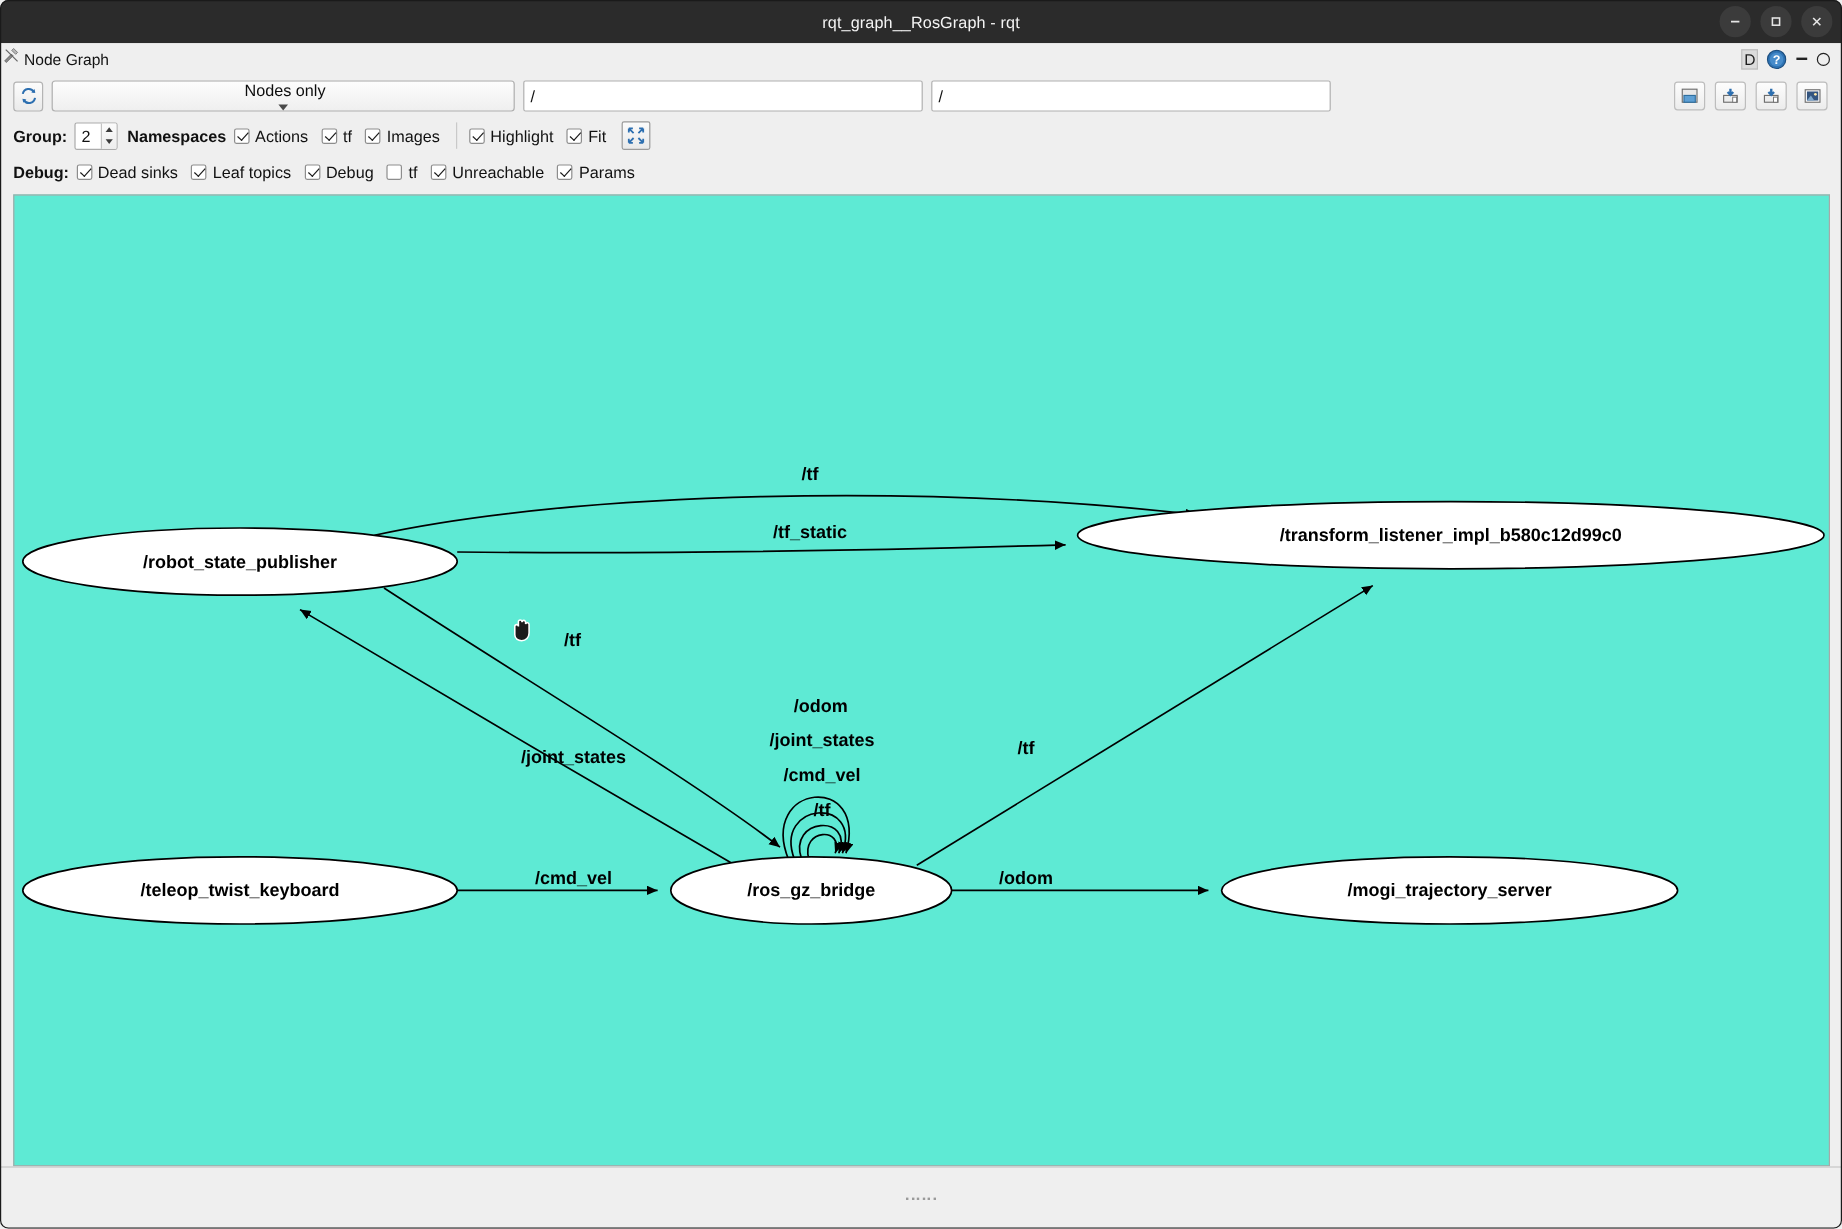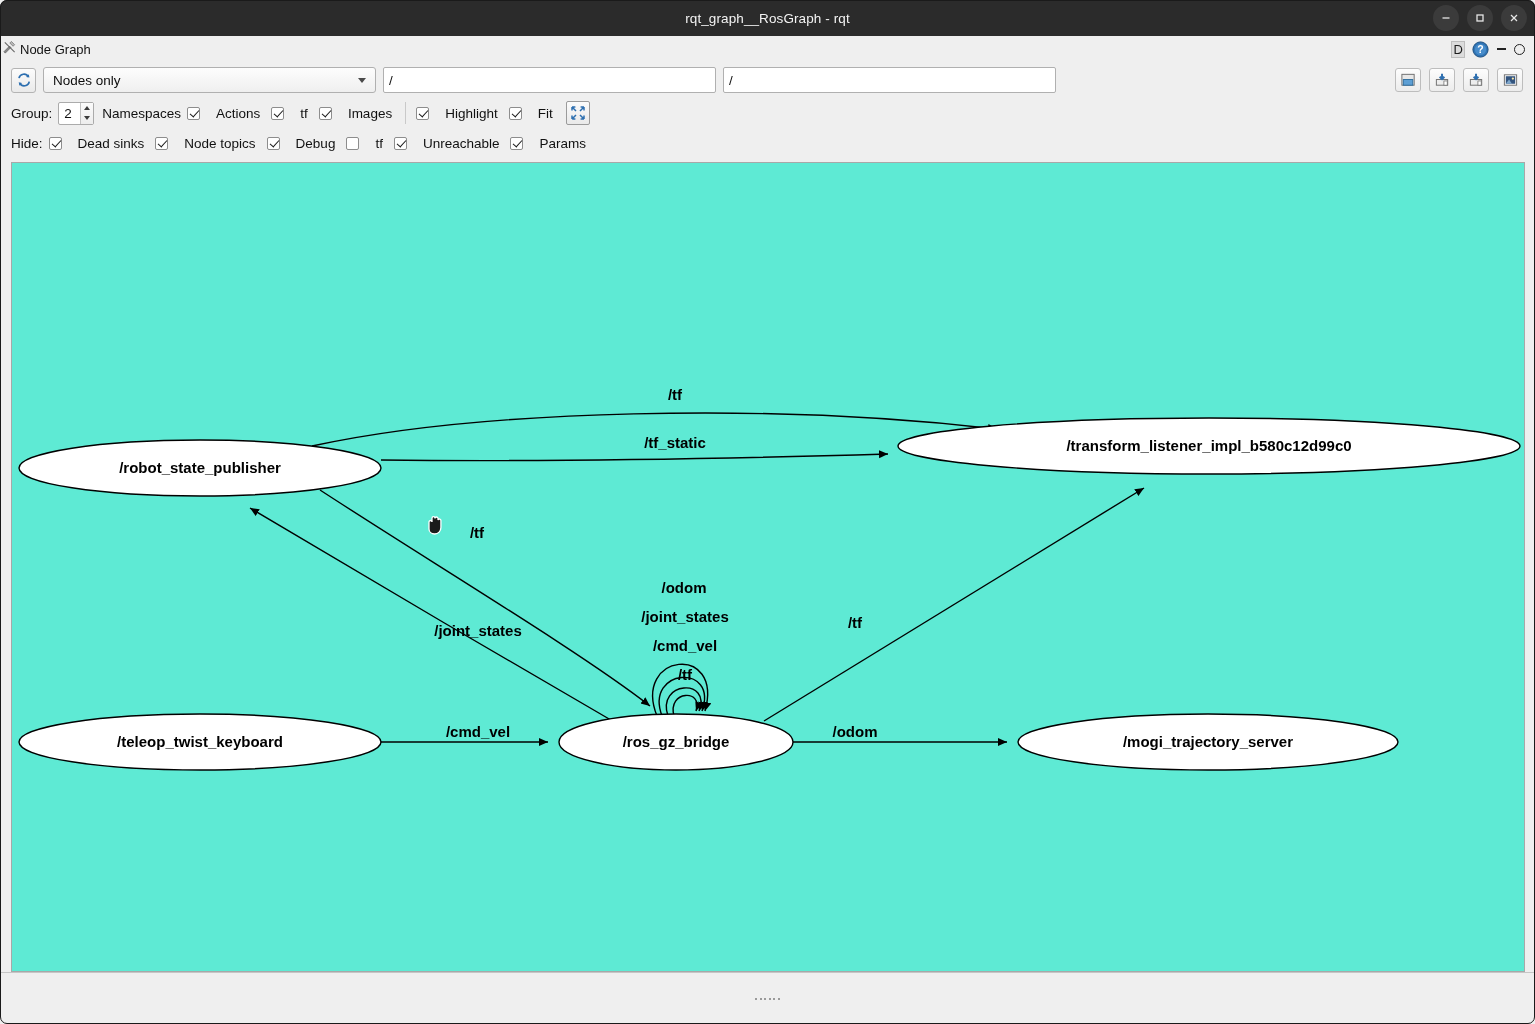--- a/index.html
+++ b/index.html
@@ -102,30 +102,31 @@
   }
   .tbtn {
     width: 25px; height: 25px;
     background: linear-gradient(#fcfcfc,#eaeaea);
     border: 1px solid #b4b4b4;
     border-radius: 3px;
     display: flex; align-items: center; justify-content: center;
     cursor: pointer;
   }
   .combo {
-    width: 333px; height: 26px;
+    width: 386px; height: 26px;
     background: linear-gradient(#fdfdfd,#efefef);
     border: 1px solid #b0b0b0;
     border-radius: 3px;
     display: flex; align-items: center;
     padding: 0 6px 0 9px;
     font-size: 13.5px;
     color: #0d0d0d;
     cursor: pointer;
     position: relative;
+    flex-direction: column;
   }
   .combo .combo-label { flex: 1; }
   .combo .caret {
     width: 0; height: 0;
     border-left: 4.5px solid transparent;
     border-right: 4.5px solid transparent;
     border-top: 5px solid #4a4a4a;
     margin-right: 3px;
   }
   .lineedit {
@@ -157,21 +158,21 @@
     display: flex;
     align-items: center;
     padding-left: 11px;
     gap: 0px;
     font-size: 13.5px;
     color: #111;
   }
   .toolbar-row2 { flex: 0 0 30px; }
   .toolbar-row3 { flex: 0 0 30px; }
 
-  .lbl { margin-right: 6px; }
+  .lbl { margin-right: 6px; font-weight: bold; }
   .spin {
     width: 36px; height: 23px;
     background: #fff;
     border: 1px solid #ababab;
     border-radius: 2px;
     display: flex; align-items: center;
     position: relative;
     font-size: 13.5px;
     padding-left: 5px;
     margin-right: 8px;
@@ -184,21 +185,21 @@
   }
   .spin-arrows div {
     flex: 1; display: flex; align-items: center; justify-content: center;
     cursor: pointer;
   }
   .sa-up { width:0;height:0;border-left:3.5px solid transparent;border-right:3.5px solid transparent;border-bottom:4px solid #3b3b3b; }
   .sa-dn { width:0;height:0;border-left:3.5px solid transparent;border-right:3.5px solid transparent;border-top:4px solid #3b3b3b; }
 
   .chk-item {
     display: inline-flex; align-items: center;
-    gap: 16px; margin-right: 11px;
+    gap: 5px; margin-right: 11px;
     cursor: pointer; white-space: nowrap;
   }
   .chkbox {
     width: 13px; height: 13px;
     border: 1px solid #8d8d8d;
     background: #ffffff;
     border-radius: 2px;
     display: inline-flex; align-items: center; justify-content: center;
     flex: 0 0 13px;
     position: relative;
@@ -424,29 +425,29 @@
           <path d="M2 2 L6 6 M2 2 v3.4 M2 2 h3.4"></path>
           <path d="M14 2 L10 6 M14 2 v3.4 M14 2 h-3.4"></path>
           <path d="M2 14 L6 10 M2 14 v-3.4 M2 14 h3.4"></path>
           <path d="M14 14 L10 10 M14 14 v-3.4 M14 14 h-3.4"></path>
         </g>
       </svg>
     </div>
   </div>
 
   <div class="toolbar-row3">
-    <span class="lbl">Hide:</span>
+    <span class="lbl">Debug:</span>
 
     <label class="chk-item">
       <span class="chkbox checked"></span>
       <span>Dead sinks</span>
     </label>
     <label class="chk-item">
       <span class="chkbox checked"></span>
-      <span>Node topics</span>
+      <span>Leaf topics</span>
     </label>
     <label class="chk-item">
       <span class="chkbox checked"></span>
       <span>Debug</span>
     </label>
     <label class="chk-item">
       <span class="chkbox"></span>
       <span>tf</span>
     </label>
     <label class="chk-item">

